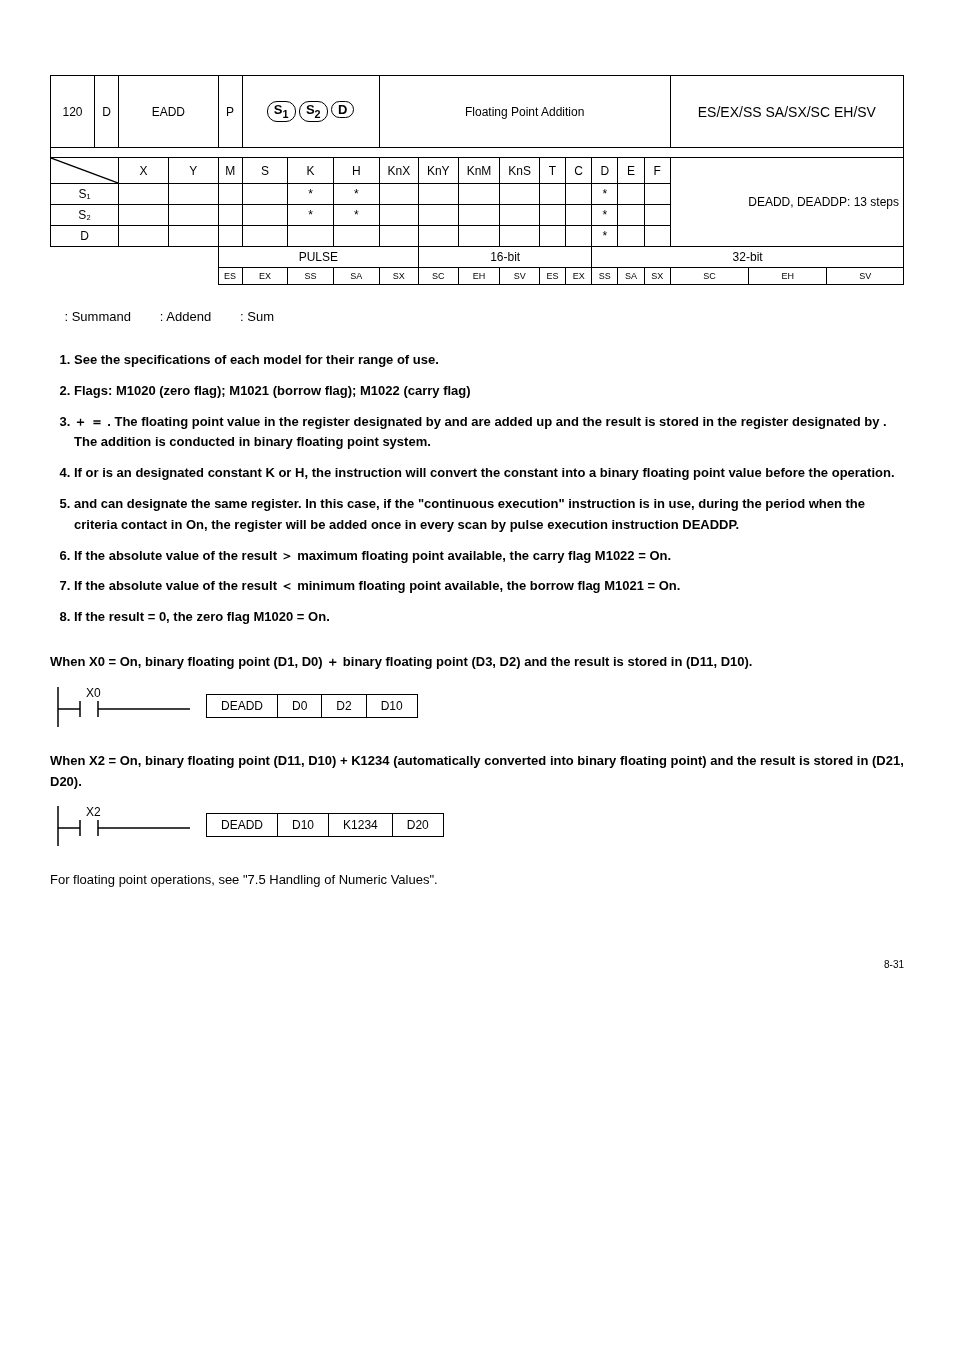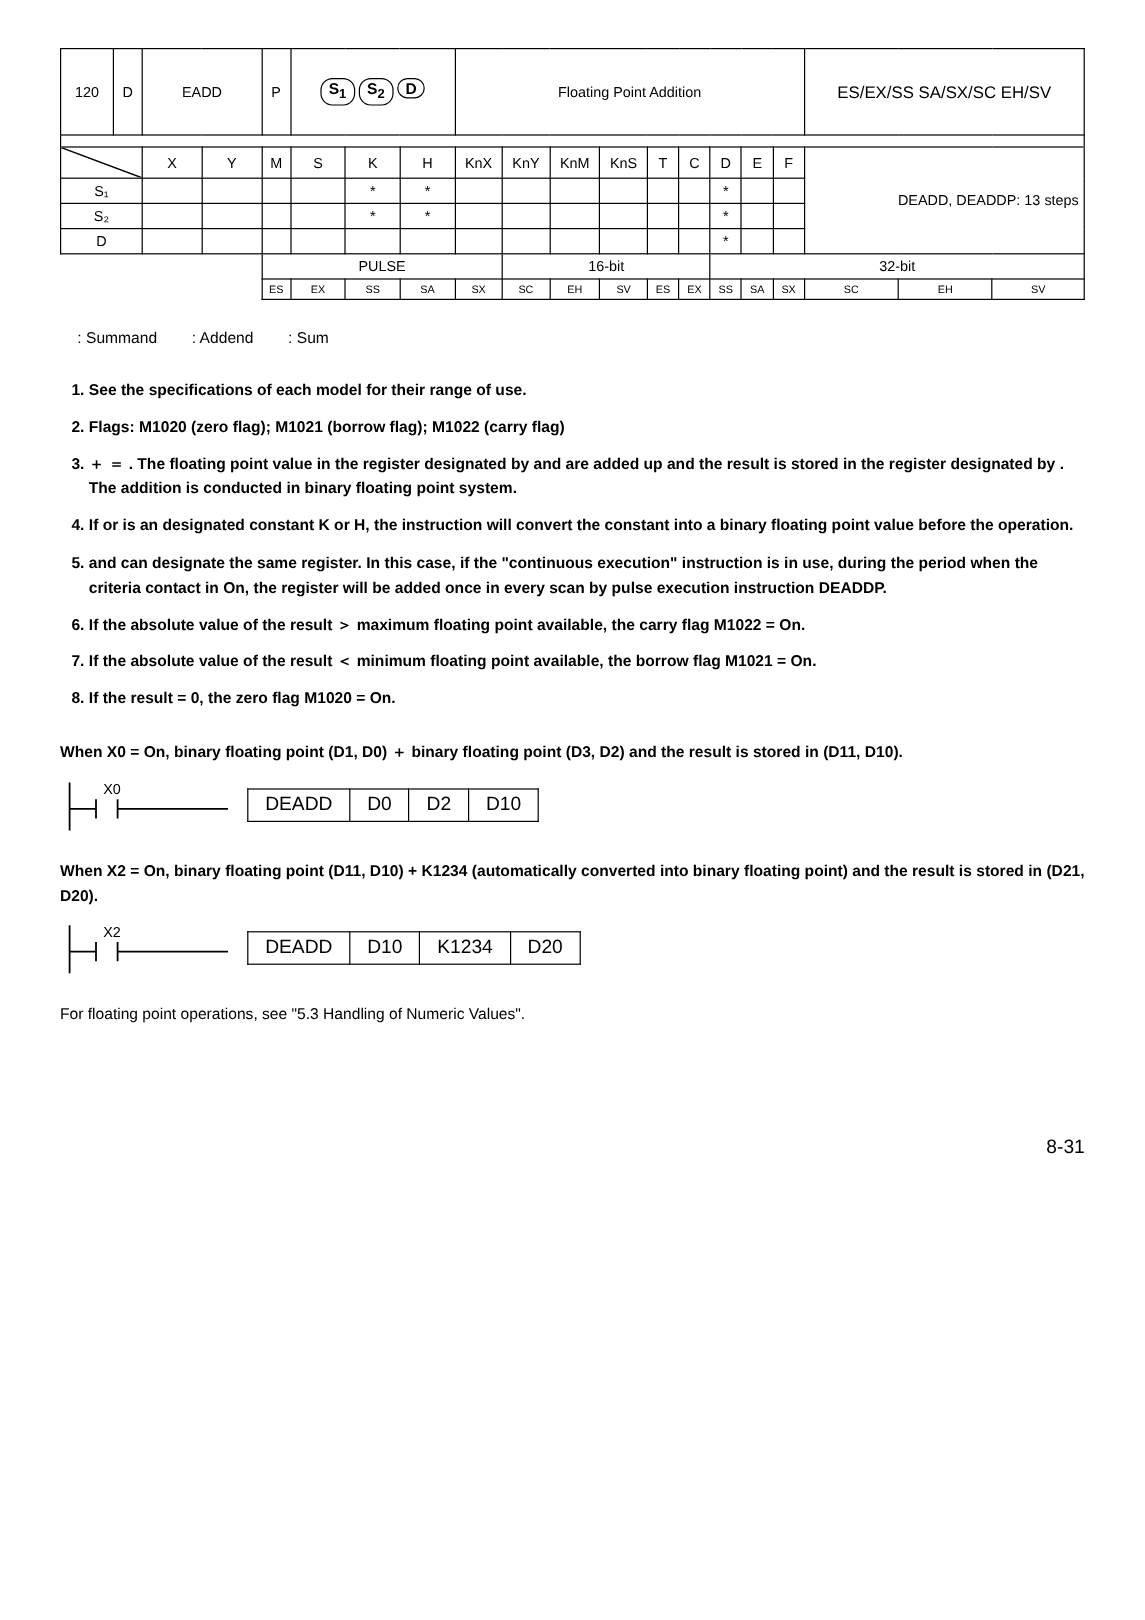--- a/index.html
+++ b/index.html
@@ -1,41 +1,41 @@
 <!DOCTYPE html>
 <html><head>
 <meta charset="utf-8">
 <style>
   * { box-sizing: border-box; }
   body { margin: 0; padding: 40px 50px; font-family: Arial, sans-serif; font-size: 13px; color: #000; background: #fff; width: 954px; }
   
-  .spec-table { border-collapse: collapse; width: 100%; margin-bottom: 24px; }
+  .spec-table { border-collapse: collapse; width: 100%; margin-bottom: 24px; margin-top: 35px; }
   .spec-table td, .spec-table th { border: 1px solid #000; padding: 3px 4px; text-align: center; vertical-align: middle; font-size: 12px; }
   .spec-table .noborder { border: none; }
   
   .ovalbox { display: inline-block; border: 1.5px solid #000; border-radius: 10px; padding: 0 6px; line-height: 15px; font-size: 13px; font-weight: bold; }
   
   .opbox td { height: 72px; }
   
   .operands-row { margin: 16px 0 26px 0; font-size: 13px; }
   
   ol.expl { padding-left: 24px; margin: 0 0 24px 0; font-weight: bold; }
   ol.expl > li { margin-bottom: 10px; line-height: 1.6; }
   
   .para { margin: 0 0 10px 0; line-height: 1.6; font-weight: bold; }
   
   .ladder { display: flex; align-items: center; gap: 16px; margin-bottom: 22px; }
   .ladder svg { display: block; }
   
   .inst-table { border-collapse: collapse; }
-  .inst-table td { border: 1px solid #000; padding: 4px 14px; text-align: center; font-size: 16px; }
+  .inst-table td { border: 1px solid #000; padding: 4px 14px; text-align: center; font-size: 12px; }
   
   .remarks { margin-top: 22px; line-height: 1.6; }
   
-  .footer { margin-top: 92px; text-align: right; font-size: 16px; }
+  .footer { margin-top: 68px; text-align: right; font-size: 10px; }
   
   .diag { position: relative; }
 </style>
 </head>
 <body>
 
 <table class="spec-table">
 
   <tbody>
       <tr class="opbox">
@@ -216,15 +216,15 @@
         <tr>
       <td>DEADD</td>
       <td>D10</td>
       <td>K1234</td>
       <td>D20</td>
     </tr>
   </tbody>
     </table>
 </div>
 
-<p class="remarks">For floating point operations, see "5.3 Handling of Numeric Values".</p>
+<p class="remarks">For floating point operations, see "7.5 Handling of Numeric Values".</p>
 
 <div class="footer">8-31</div>
 
 </body></html>

